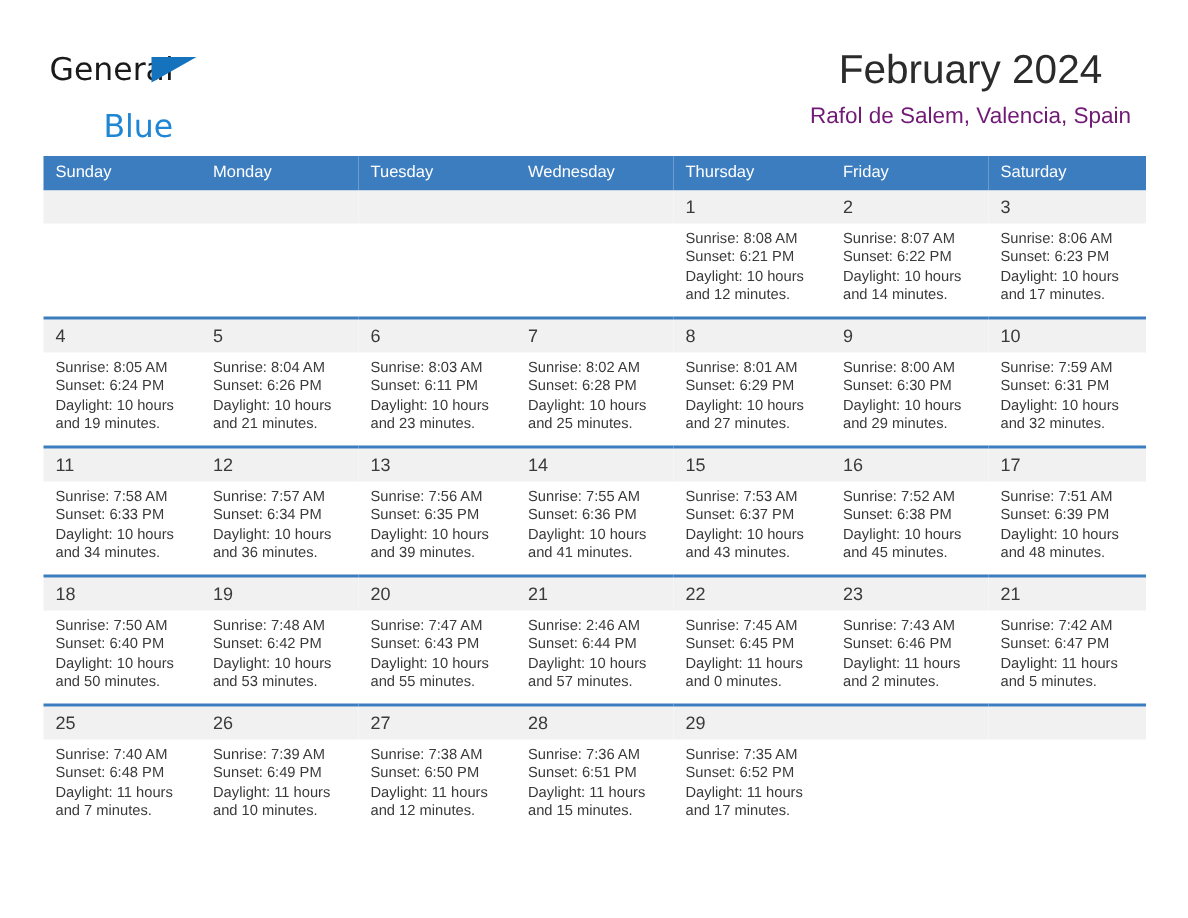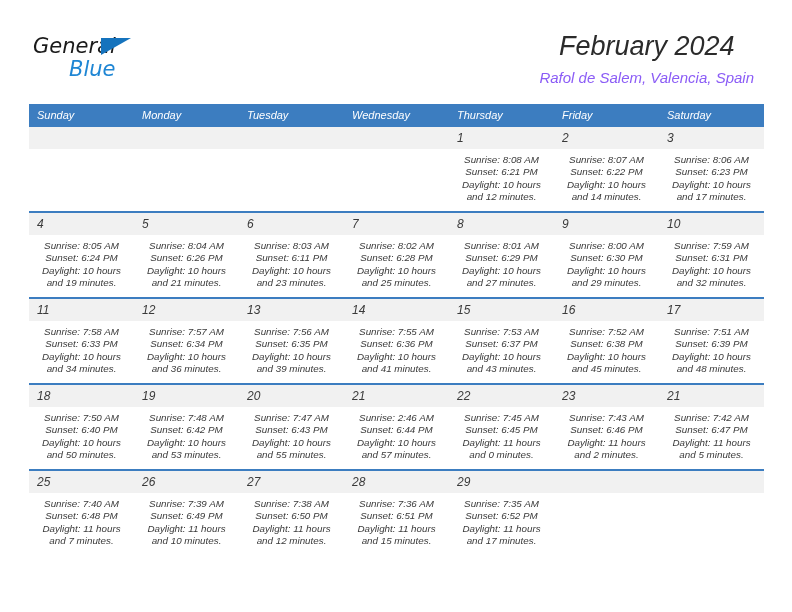--- a/index.html
+++ b/index.html
@@ -15,21 +15,20 @@
     overflow: hidden;
     position: relative;
   }
 
   .page {
     width: 792px;
     height: 605px;
     box-sizing: border-box;
     padding: 0;
     position: relative;
-    font-style: italic;
   }
 
   
   .top-bar {
     position: relative;
     height: 78px;
     padding: 0 24px;
     box-sizing: border-box;
   }
 
@@ -54,21 +53,21 @@
   .logo-tri {
     position: absolute;
     left: 68px;
     top: 2px;
     width: 0;
     height: 0;
     border-left: 30px solid #1573bd;
     border-bottom: 17px solid transparent;
   }
   .logo-row2 {
-    margin-top: 1px;
+    margin-top: 16px;
     margin-left: 36px;
     font-size: 21px;
     color: #1f86d4;
     font-family: "DejaVu Sans", sans-serif;
     font-weight: 400;
   }
 
   .title-block {
     position: absolute;
     right: 38px;
@@ -78,21 +77,21 @@
   .cal-title {
     font-size: 27px;
     color: #2b2b2b;
     font-weight: 400;
     line-height: 32px;
     white-space: nowrap;
   }
   .cal-subtitle {
     margin-top: 7px;
     font-size: 15px;
-    color: #8b5cf6;
+    color: #701a75;
     font-weight: 400;
     line-height: 18px;
     white-space: nowrap;
   }
 
   
   .cal-wrap {
     position: absolute;
     left: 29px;
     top: 104px;
@@ -144,21 +143,20 @@
     color: transparent;
   }
 
   .daybody {
     padding: 5px 8px 0 8px;
     font-size: 9.8px;
     line-height: 12.3px;
     color: #3a3a3a;
     min-height: 62px;
     box-sizing: border-box;
-    text-align: center;
   }
   .daybody div {
     white-space: nowrap;
   }
 
   td.blank .daybody { min-height: 62px; }
 </style>
 </head>
 <body>
 

